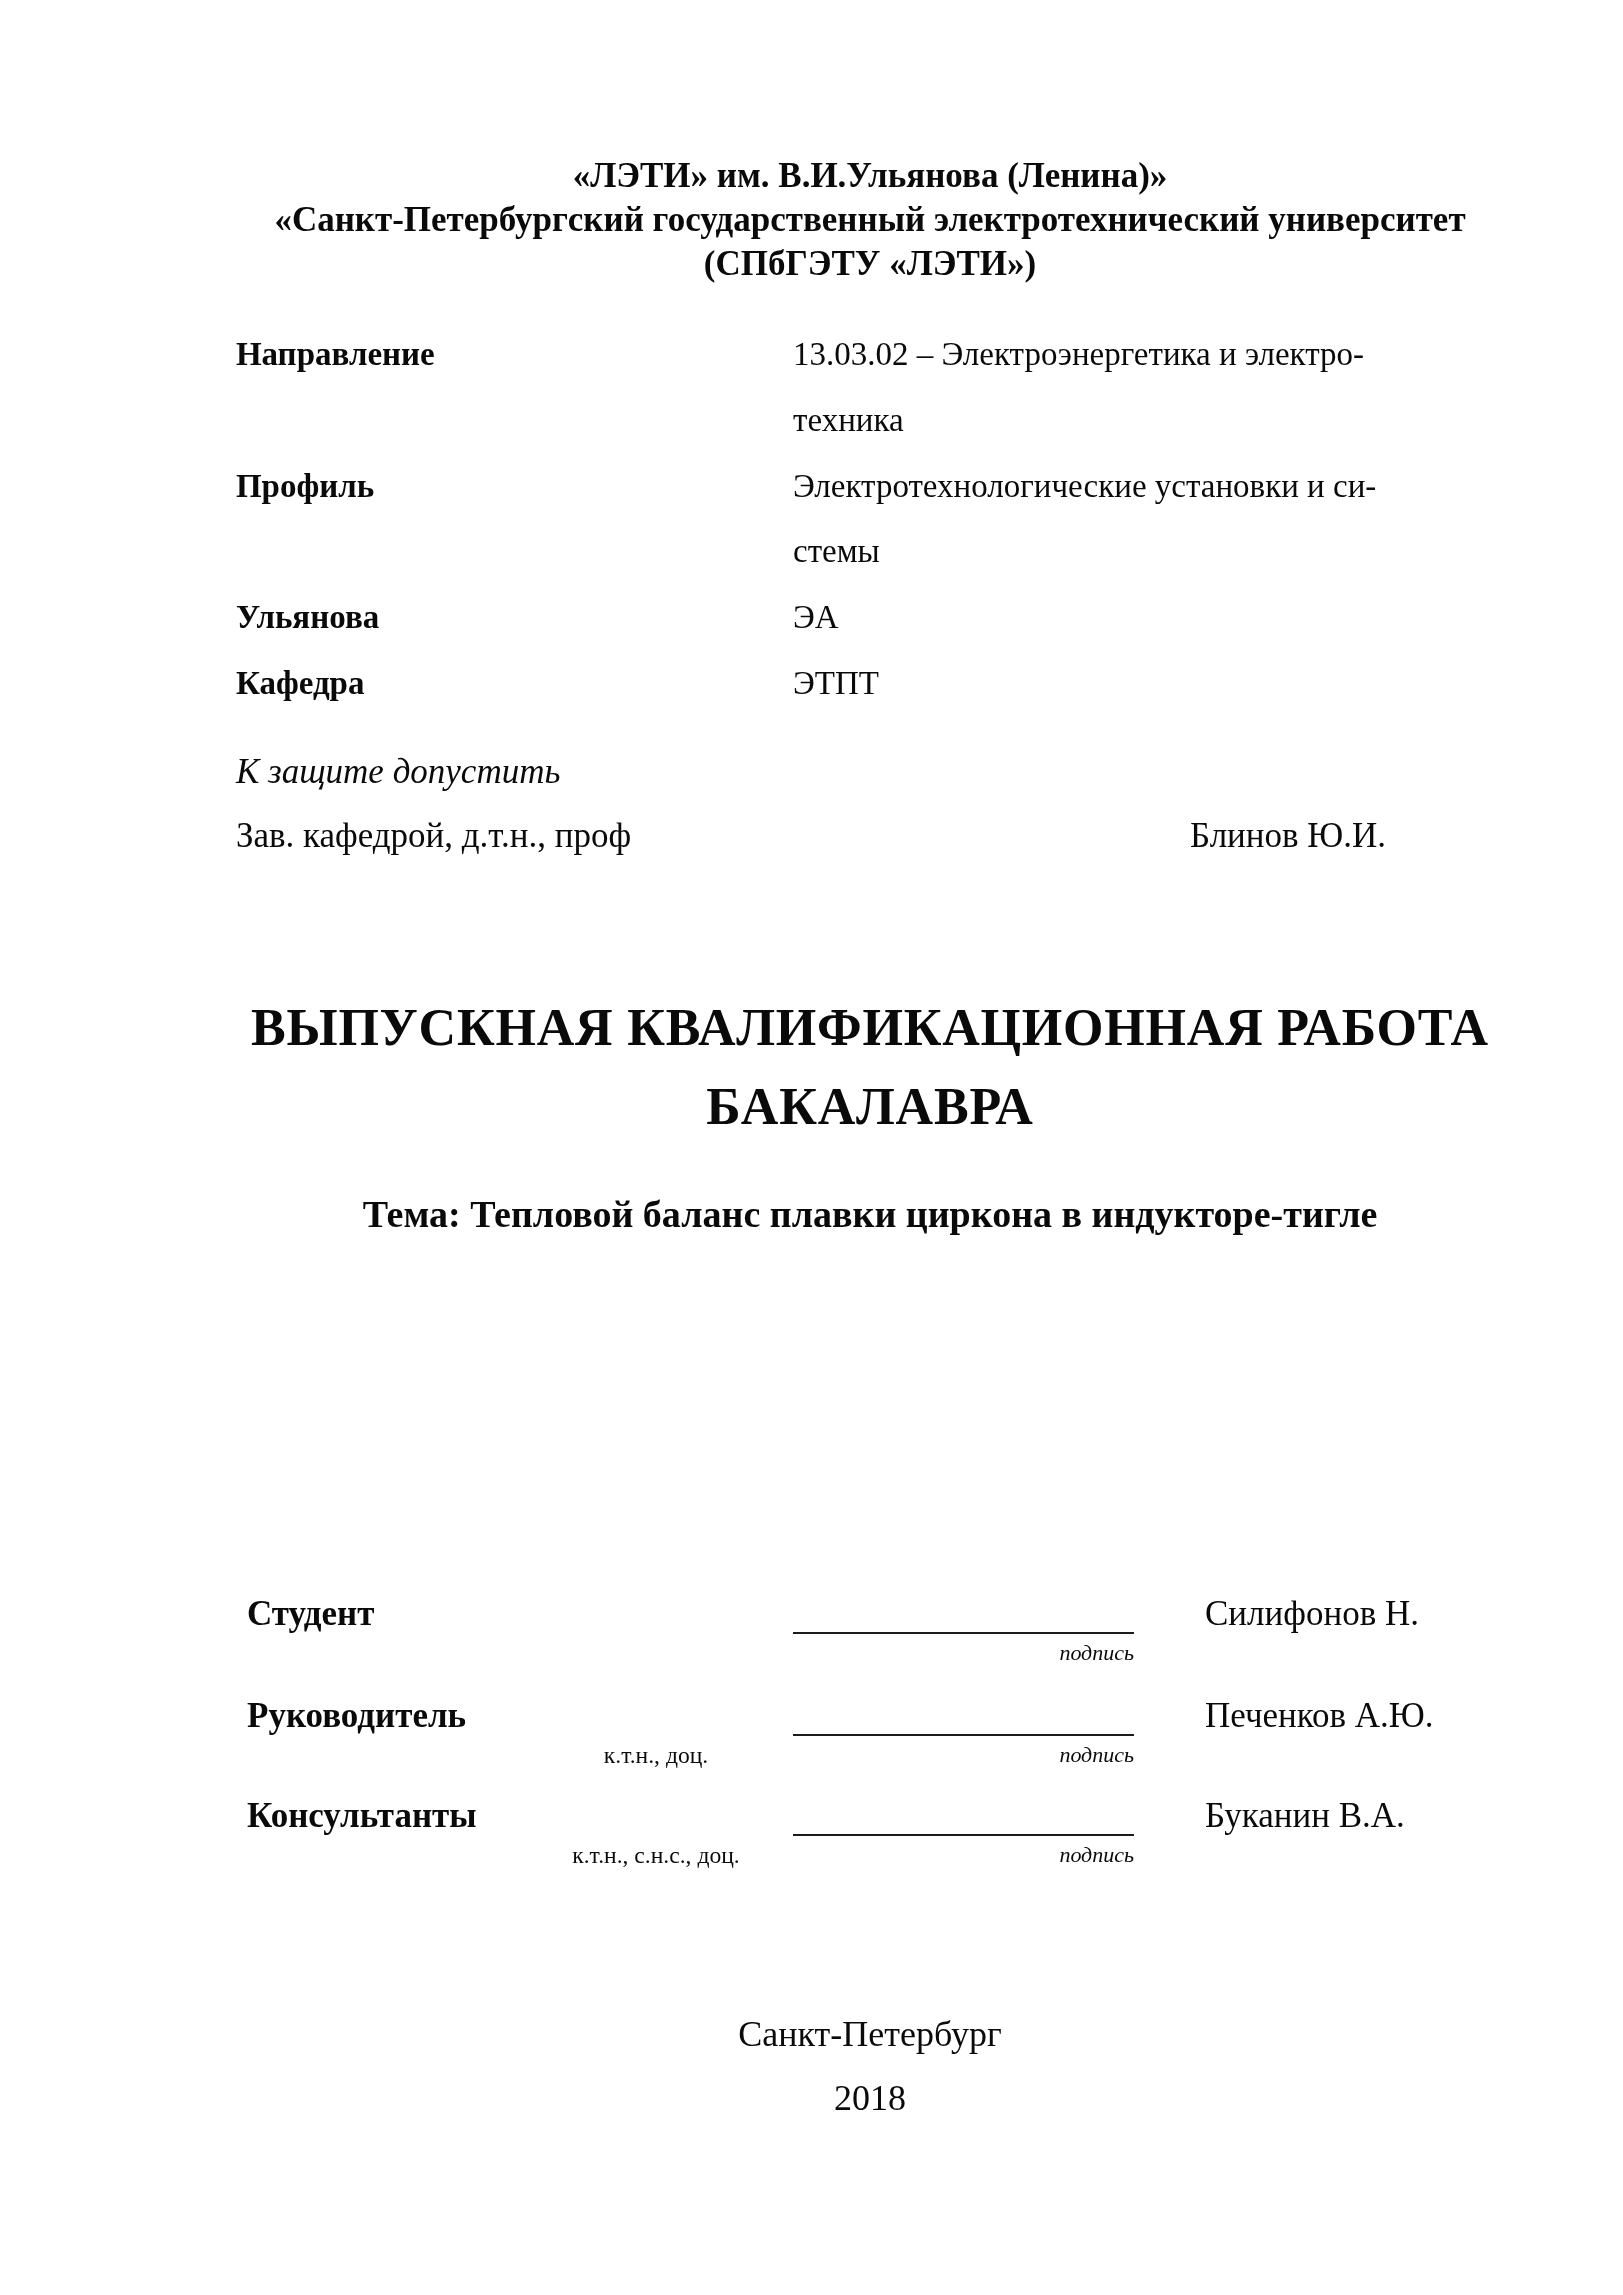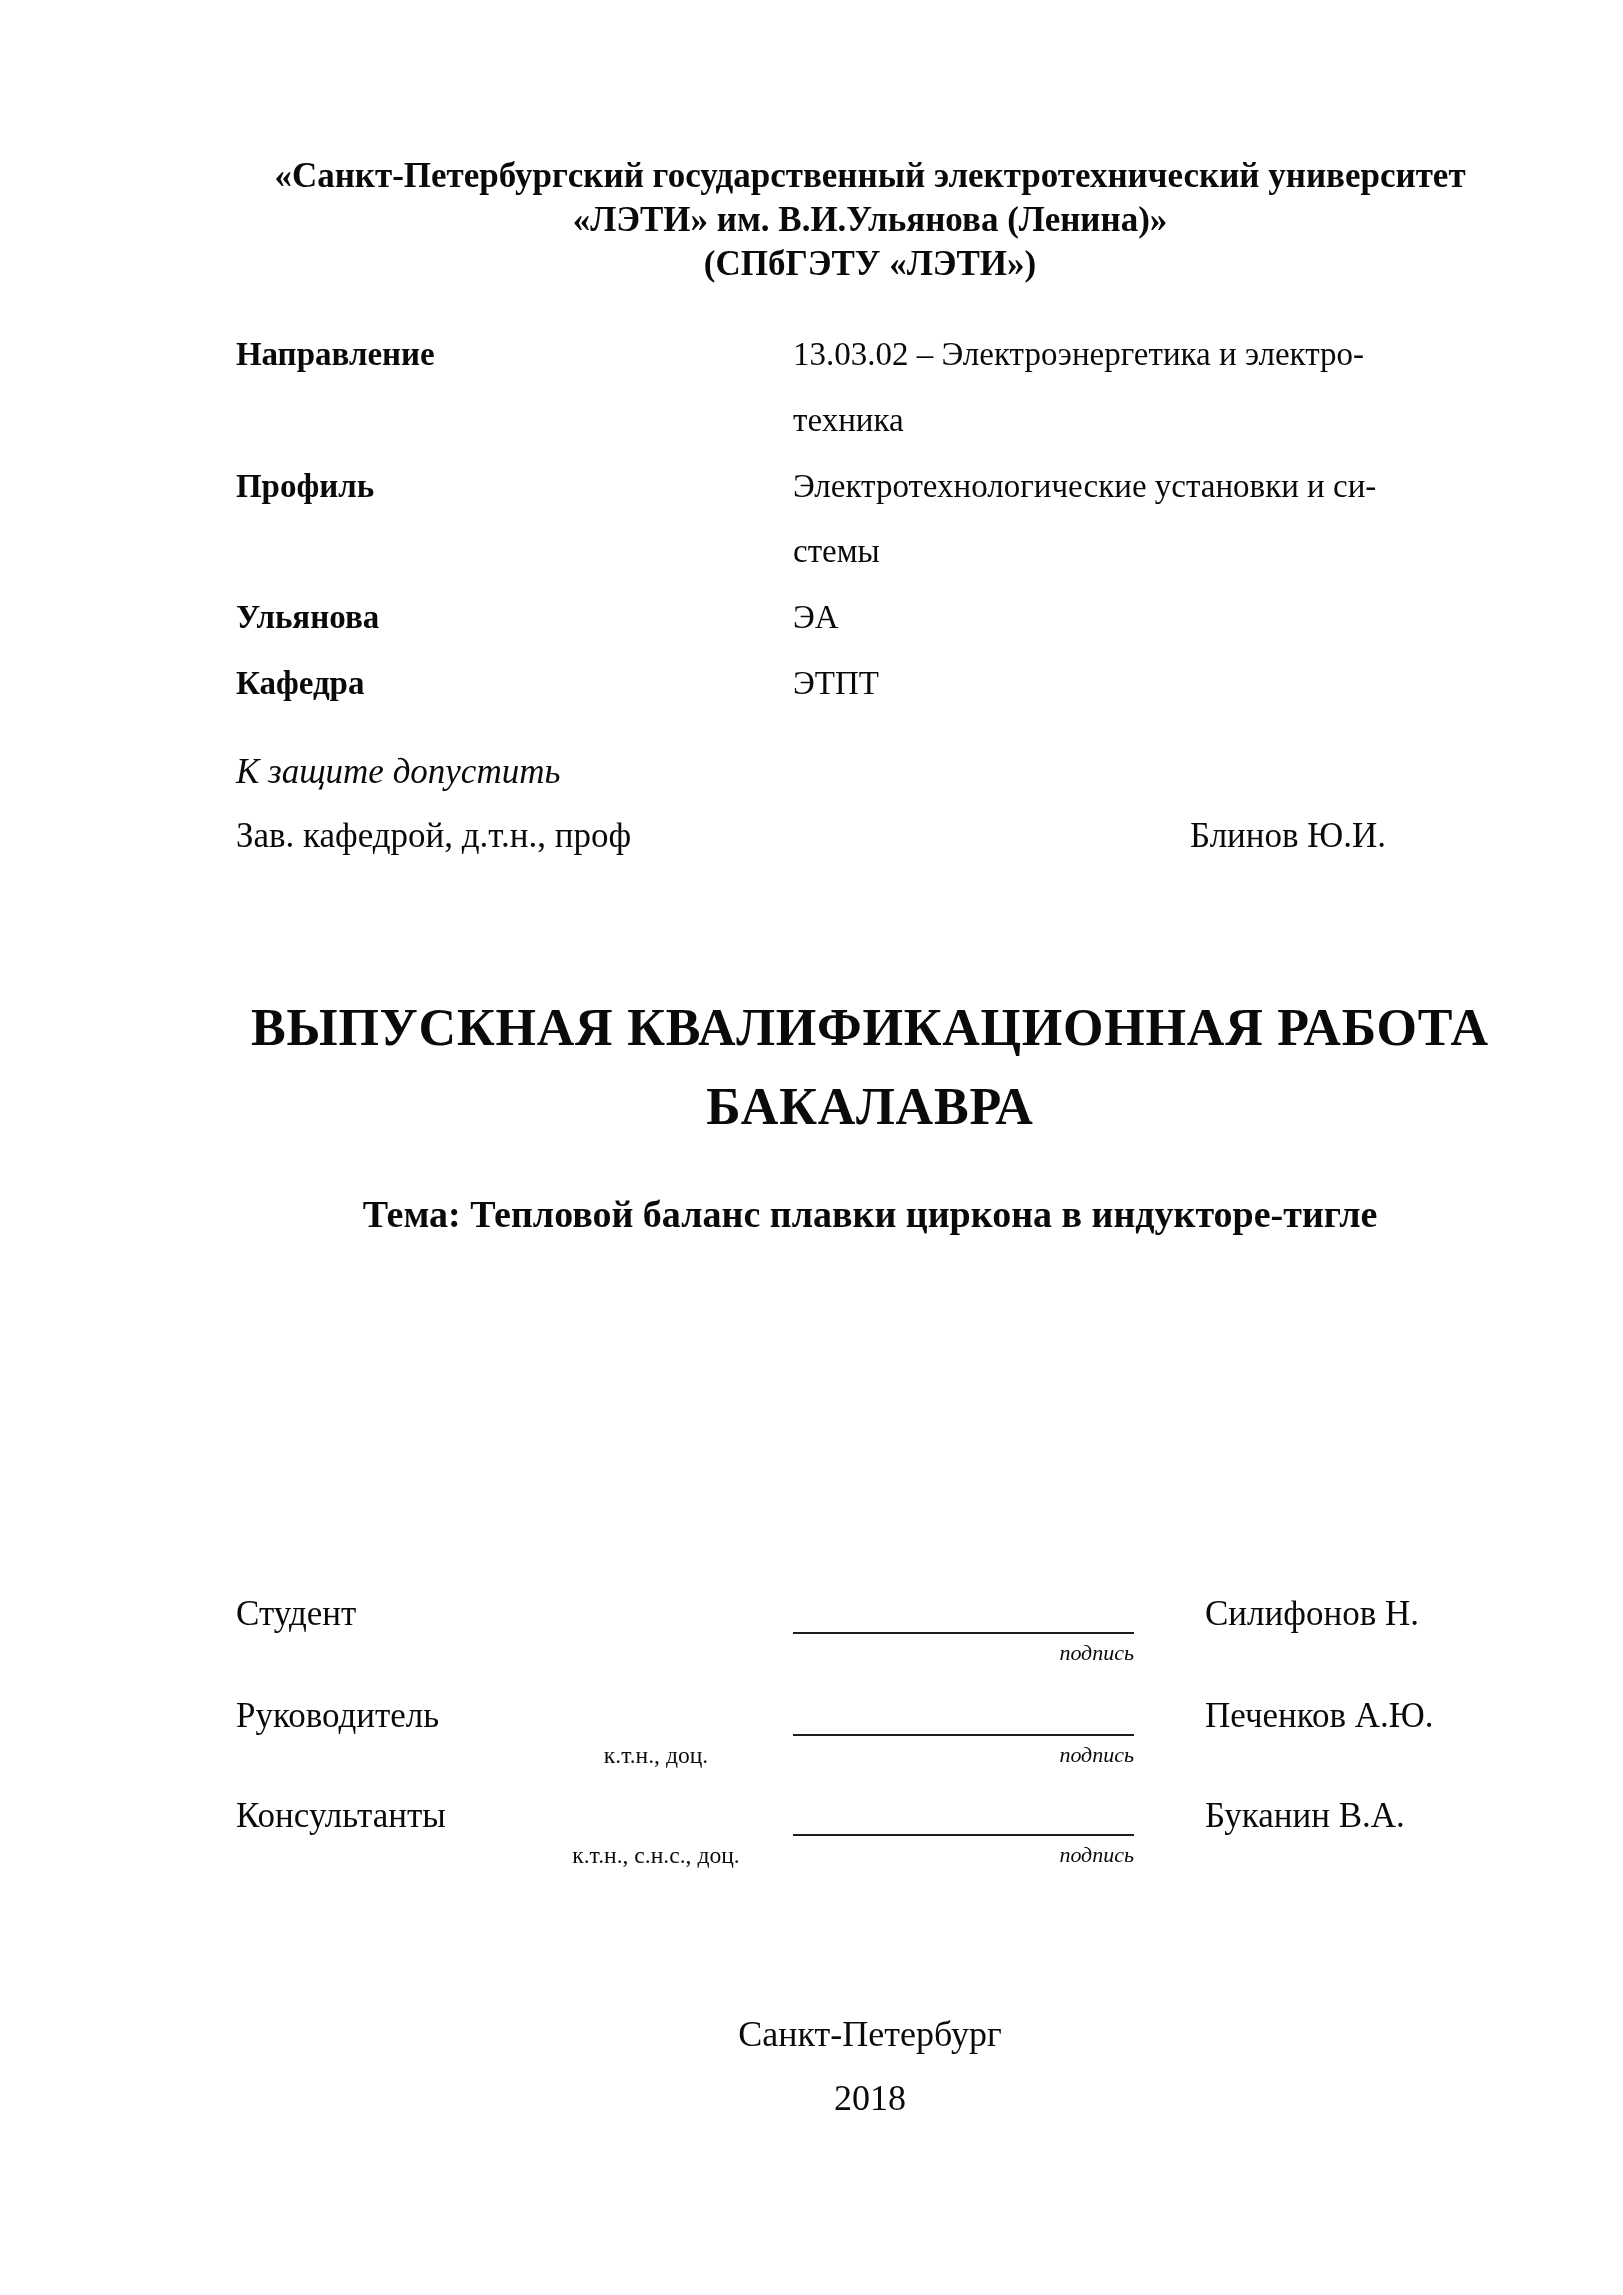--- a/index.html
+++ b/index.html
@@ -95,23 +95,24 @@
   
   .sig-row {
     position: absolute;
     left: 232px;
     width: 1276px;
     height: 102px;
     font-size: 35px;
   }
   .sig-row .role {
     position: absolute;
-    left: 4px;
+    left: 15px;
     top: 0;
     white-space: nowrap;
+    font-weight: bold;
   }
   .sig-row .qual {
     position: absolute;
     left: 263px;
     top: 46px;
     width: 322px;
     text-align: center;
     font-size: 23.6px;
     white-space: nowrap;
   }
@@ -148,22 +149,22 @@
     font-size: 36px;
     line-height: 64px;
   }
 </style>
 </head>
 <body>
 
 <div class="page">
 
   <div class="uni-header">
+    <div>«ЛЭТИ» им. В.И.Ульянова (Ленина)»</div>
     <div>«Санкт-Петербургский государственный электротехнический университет</div>
-    <div>«ЛЭТИ» им. В.И.Ульянова (Ленина)»</div>
     <div>(СПбГЭТУ «ЛЭТИ»)</div>
   </div>
 
   <div class="frow" style="top:334px">
     <span class="flabel">Направление</span>
     <span class="fvalue">13.03.02 – Электроэнергетика и электро-</span>
   </div>
   <div class="frow" style="top:400px">
     <span class="fvalue">техника</span>
   </div>

